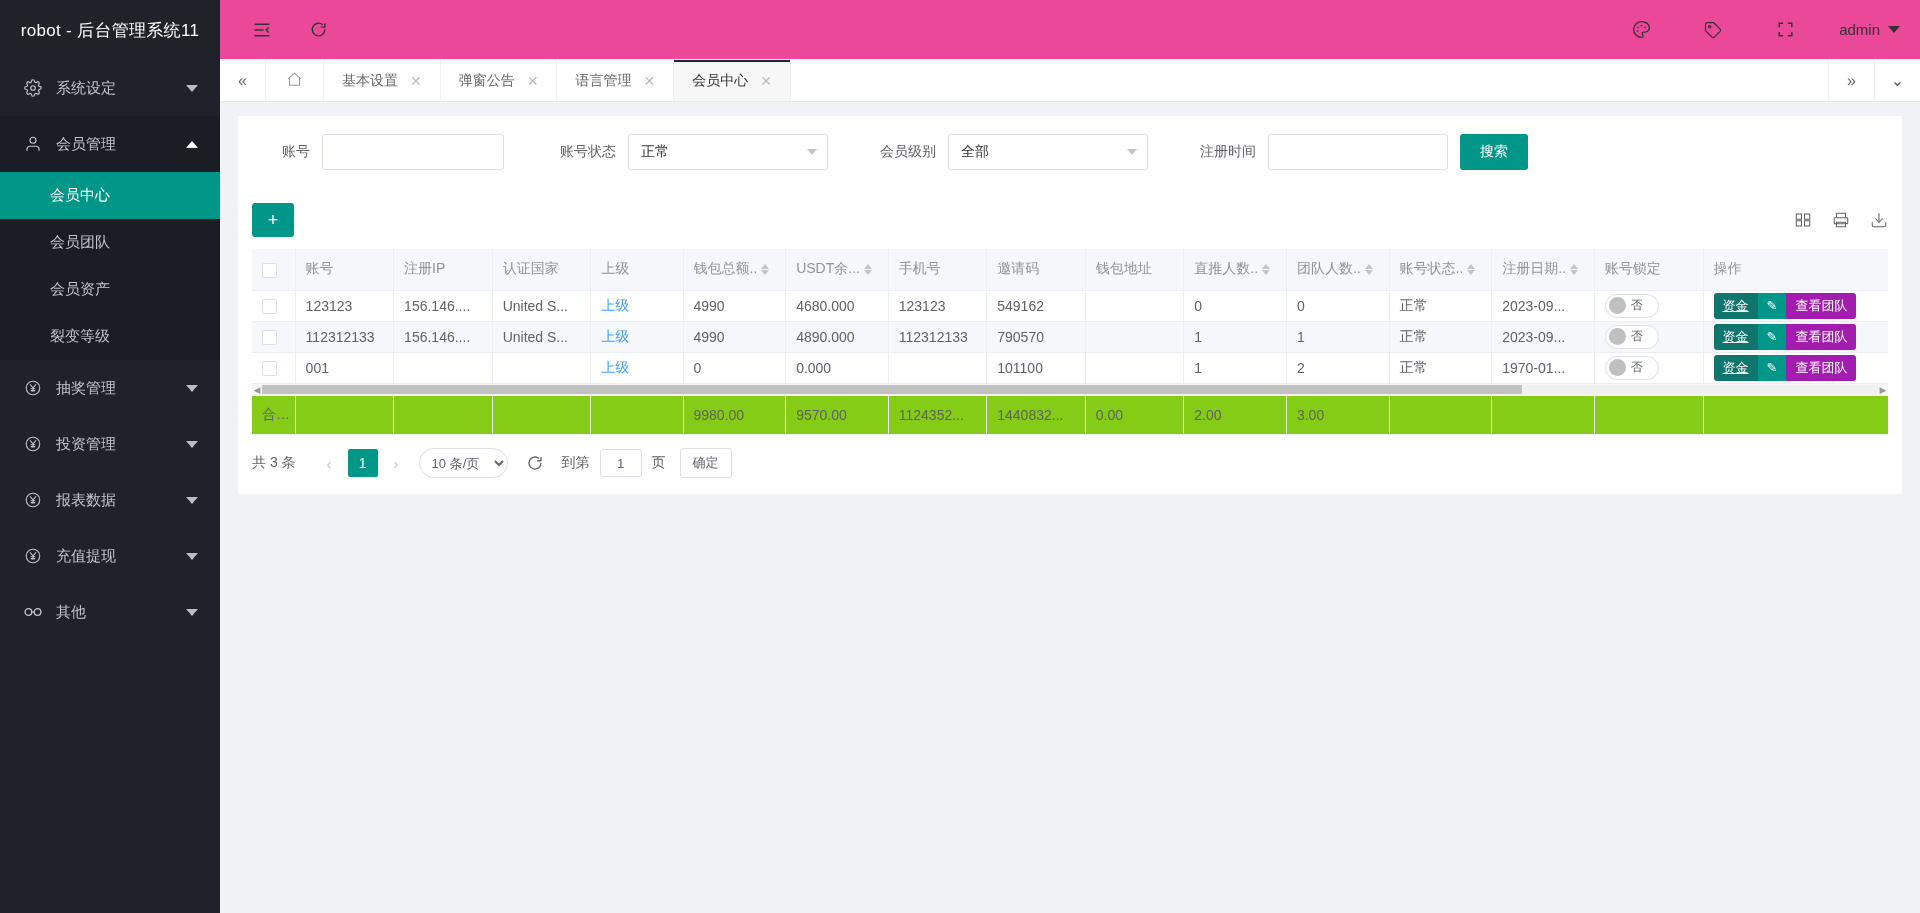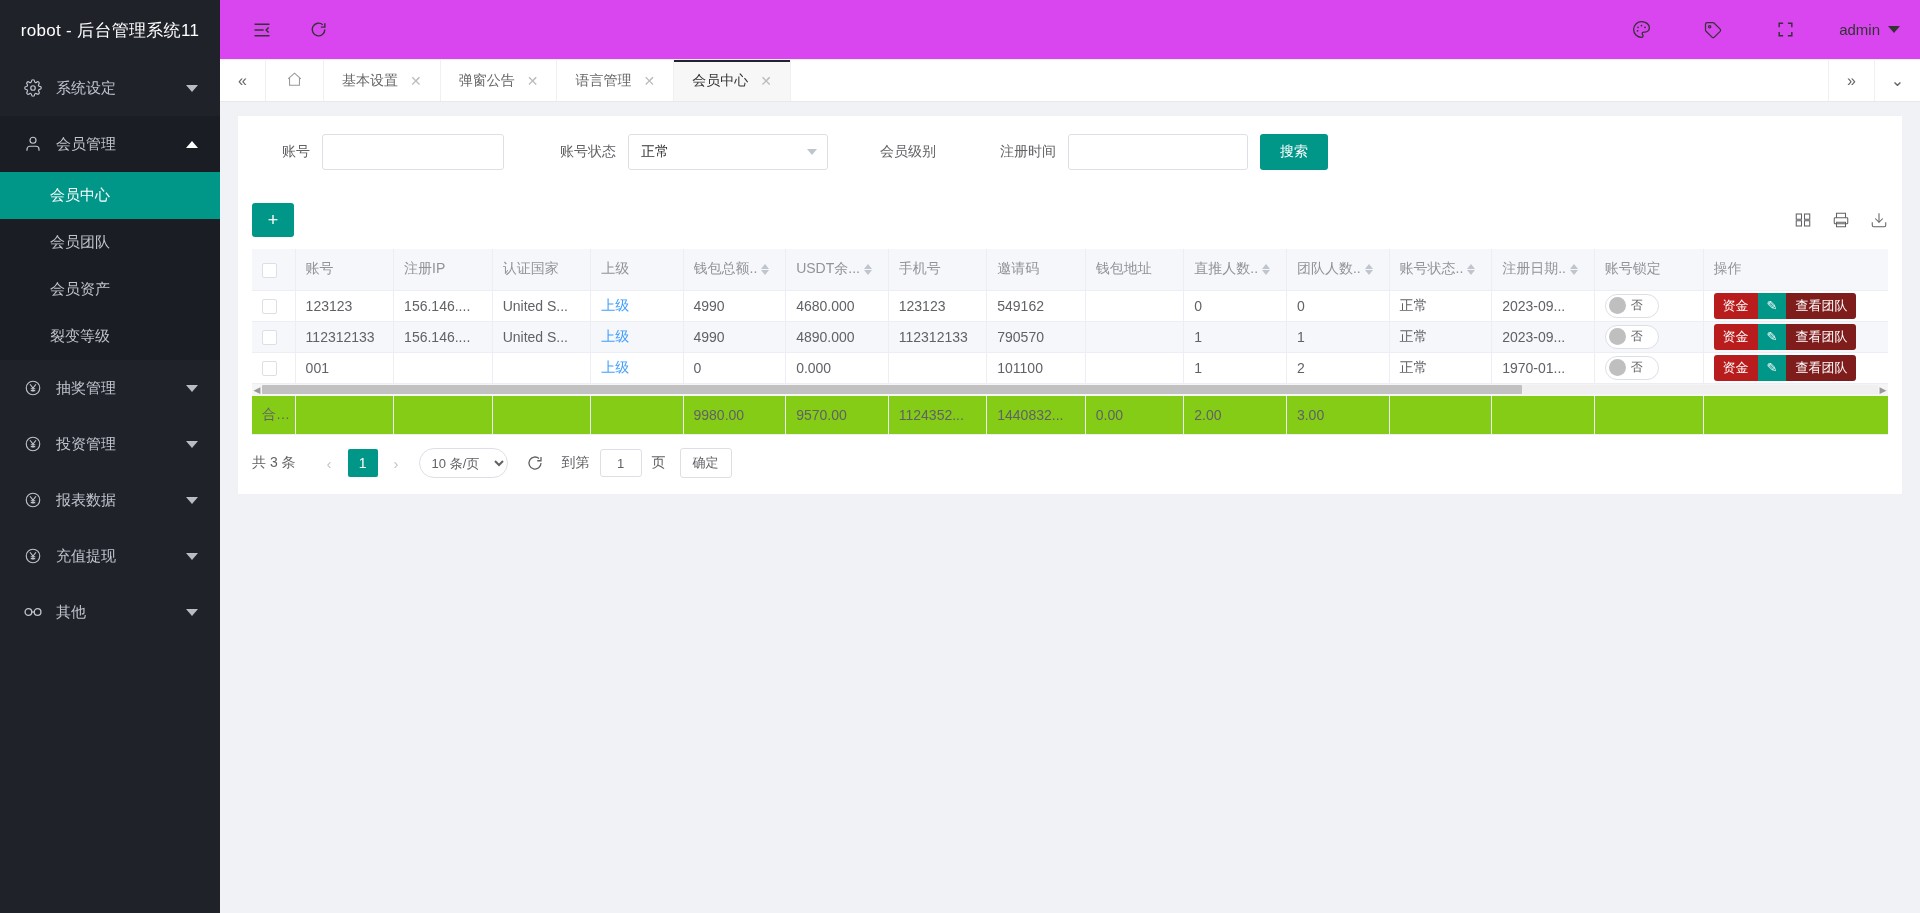--- a/index.html
+++ b/index.html
@@ -68,21 +68,21 @@
 
   
   .main {
     flex: 1; height: 913px;
     display: flex; flex-direction: column;
     background: #f0f2f5;
     min-width: 0;
   }
   .topbar {
     height: 60px; min-height: 60px;
-    background: #d946ef;
+    background: #ec4899;
     display: flex; align-items: center;
     padding: 0 20px 0 22px;
     border-bottom: 1px solid #f0f0f0;
   }
   .topbar .icon-btn {
     width: 40px; height: 40px;
     display: inline-flex; align-items: center; justify-content: center;
     color: #333; cursor: pointer;
   }
   .topbar .spacer { flex: 1; }
@@ -245,23 +245,23 @@
   }
   .switch .sw-txt { font-size: 12px; color: #606266; margin-left: 5px; }
   .ops { display: flex; align-items: center; }
   .op-btn {
     height: 26px; padding: 0 9px;
     display: inline-flex; align-items: center; justify-content: center;
     font-size: 13px; color: #fff; cursor: pointer;
     border: none;
     font-family: inherit;
   }
-  .op-fund { background: #b91c1c; border-radius: 3px 0 0 3px; }
+  .op-fund { background: #0f766e; border-radius: 3px 0 0 3px; text-decoration: underline; }
   .op-edit { background: #009688; }
-  .op-team { background: #7f1d1d; border-radius: 0 3px 3px 0; }
+  .op-team { background: #a21caf; border-radius: 0 3px 3px 0; }
 
   
   .hscroll {
     height: 12px; background: #f5f5f5;
     margin: 0 14px; position: relative;
     display: flex; align-items: center;
   }
   .hscroll .arrow { width: 10px; text-align: center; color: #999; font-size: 9px; flex: 0 0 10px; }
   .hscroll .track { flex: 1; height: 9px; background: #f0f0f0; position: relative; }
   .hscroll .thumb {
@@ -509,20 +509,24 @@
           </div>
           <div class="fld" style="margin-left:56px;">
             <span class="fld-label">账号状态</span>
             <div class="sel">
               <span>正常</span>
               <span class="sel-caret"></span>
             </div>
           </div>
           <div class="fld" style="margin-left:52px;">
             <span class="fld-label">会员级别</span>
+            <div class="sel">
+              <span>全部</span>
+              <span class="sel-caret"></span>
+            </div>
           </div>
           <div class="fld" style="margin-left:52px;">
             <span class="fld-label">注册时间</span>
             <input class="txt-input date-input" type="text" value="" style="">
           </div>
           <button class="btn-search" style="margin-left:12px;">搜索</button>
         </div>
 
         <div class="toolbar">
           <button class="btn-add">+</button>

